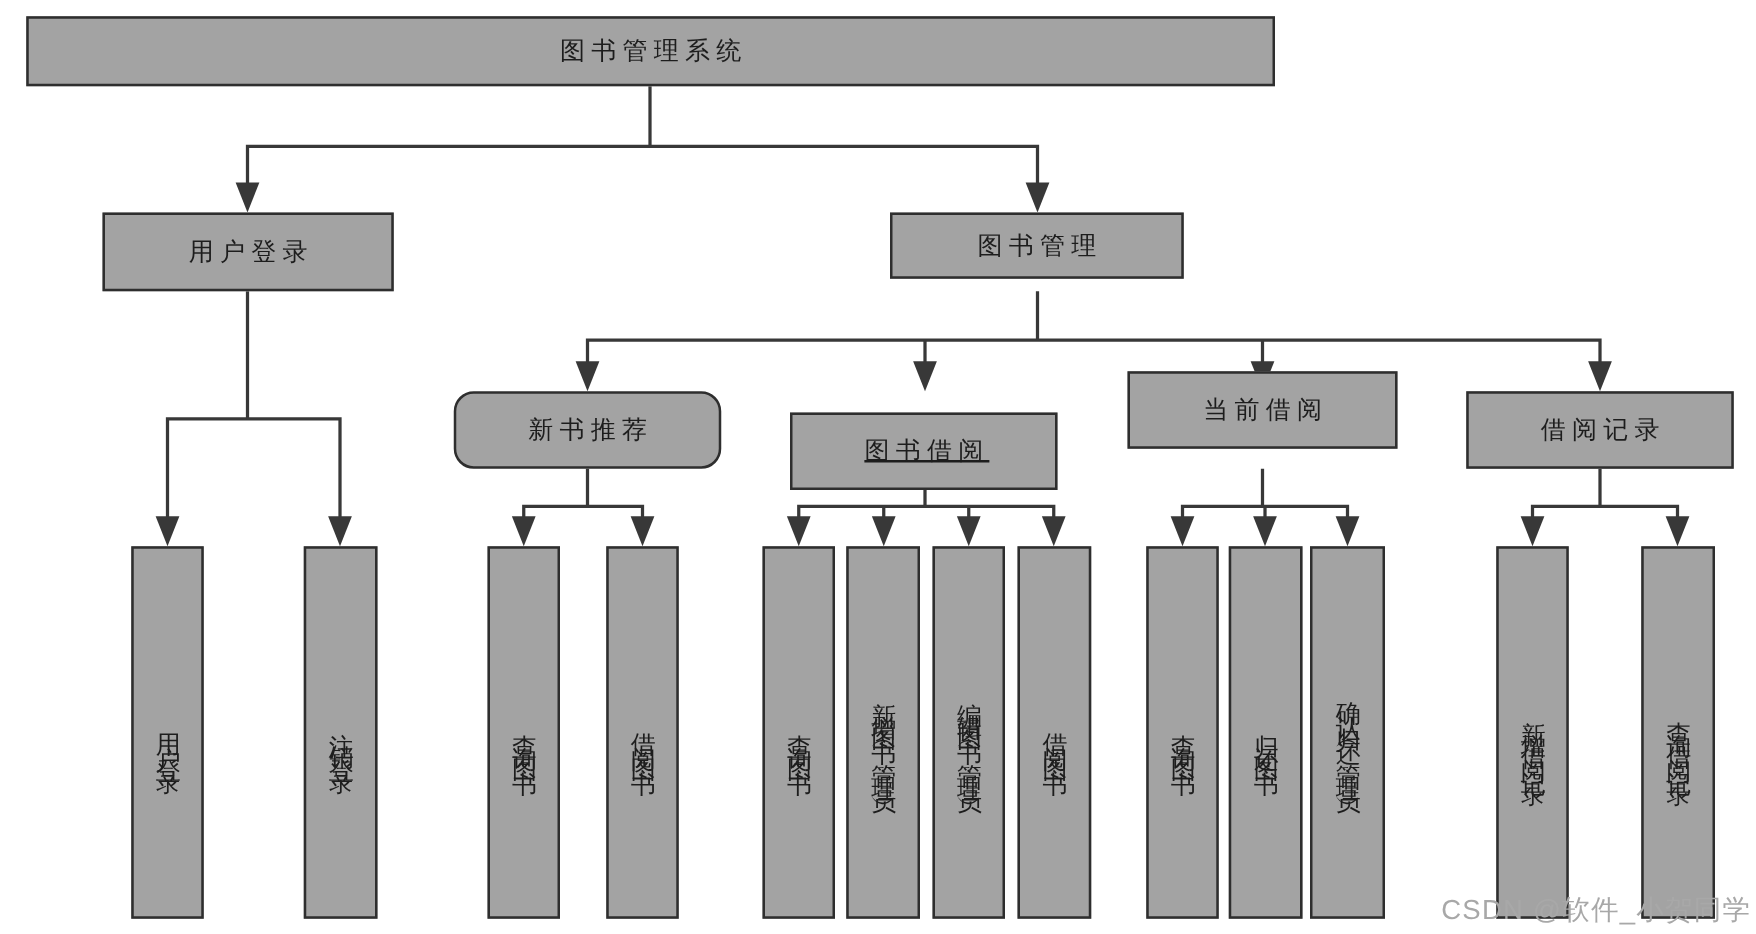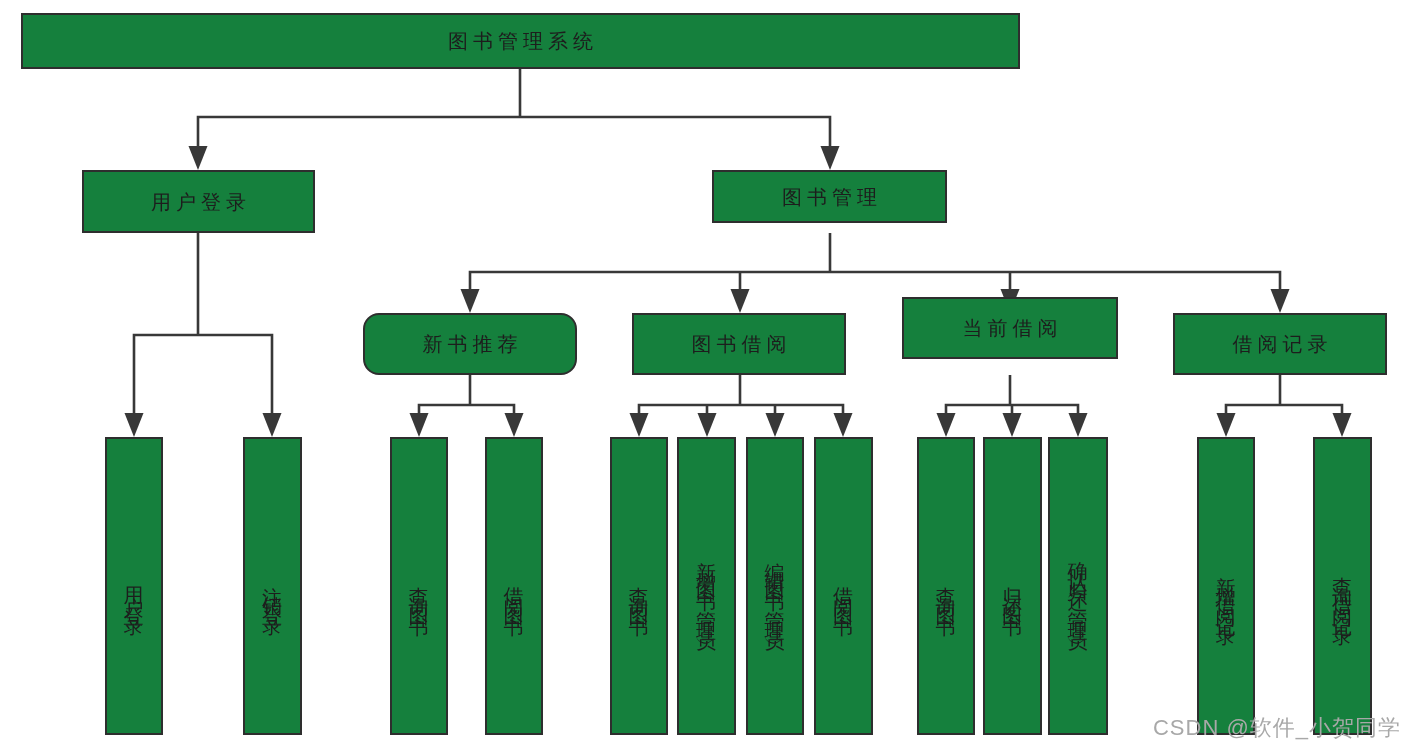--- a/index.html
+++ b/index.html
@@ -10,21 +10,21 @@
     font-family:"Liberation Sans","DejaVu Sans",sans-serif;
     color:#1d1d1d;
     overflow:hidden;
   }
   .wires{position:absolute;left:0;top:0;width:1405px;height:747px;}
   .wires path{fill:none;stroke:#383838;stroke-width:2.6px;}
   .wires polygon{fill:#383838;stroke:none;}
   .node{
     position:absolute;
     box-sizing:border-box;
-    background:#15803d;
+    background:#a3a3a3;
     border:2.6px solid #2e2e2e;
     display:flex;align-items:center;justify-content:center;
   }
   .h .lbl{
     font-size:20px;
     letter-spacing:5px;
     text-indent:5px;
     white-space:nowrap;
     line-height:1.2;
   }
@@ -100,21 +100,21 @@
   <div class="node h" style="left:82px;top:170px;width:233px;height:63px;">
     <span class="lbl">用户登录</span>
   </div>
   <div class="node h" style="left:712px;top:170px;width:235px;height:53px;">
     <span class="lbl">图书管理</span>
   </div>
 
   <div class="node h" style="left:363px;top:313px;width:214px;height:62px;border-radius:16px;">
     <span class="lbl">新书推荐</span>
   </div>
-  <div class="node h" style="left:632px;top:313px;width:214px;height:62px;">
+  <div class="node h" style="left:632px;top:330px;width:214px;height:62px;text-decoration:underline;">
     <span class="lbl">图书借阅</span>
   </div>
   <div class="node h" style="left:902px;top:297px;width:216px;height:62px;">
     <span class="lbl">当前借阅</span>
   </div>
   <div class="node h" style="left:1173px;top:313px;width:214px;height:62px;font-family:Liberation Serif, serif;">
     <span class="lbl">借阅记录</span>
   </div>
 
   <div class="node v" style="left:105px;top:437px;width:58px;height:298px;">

